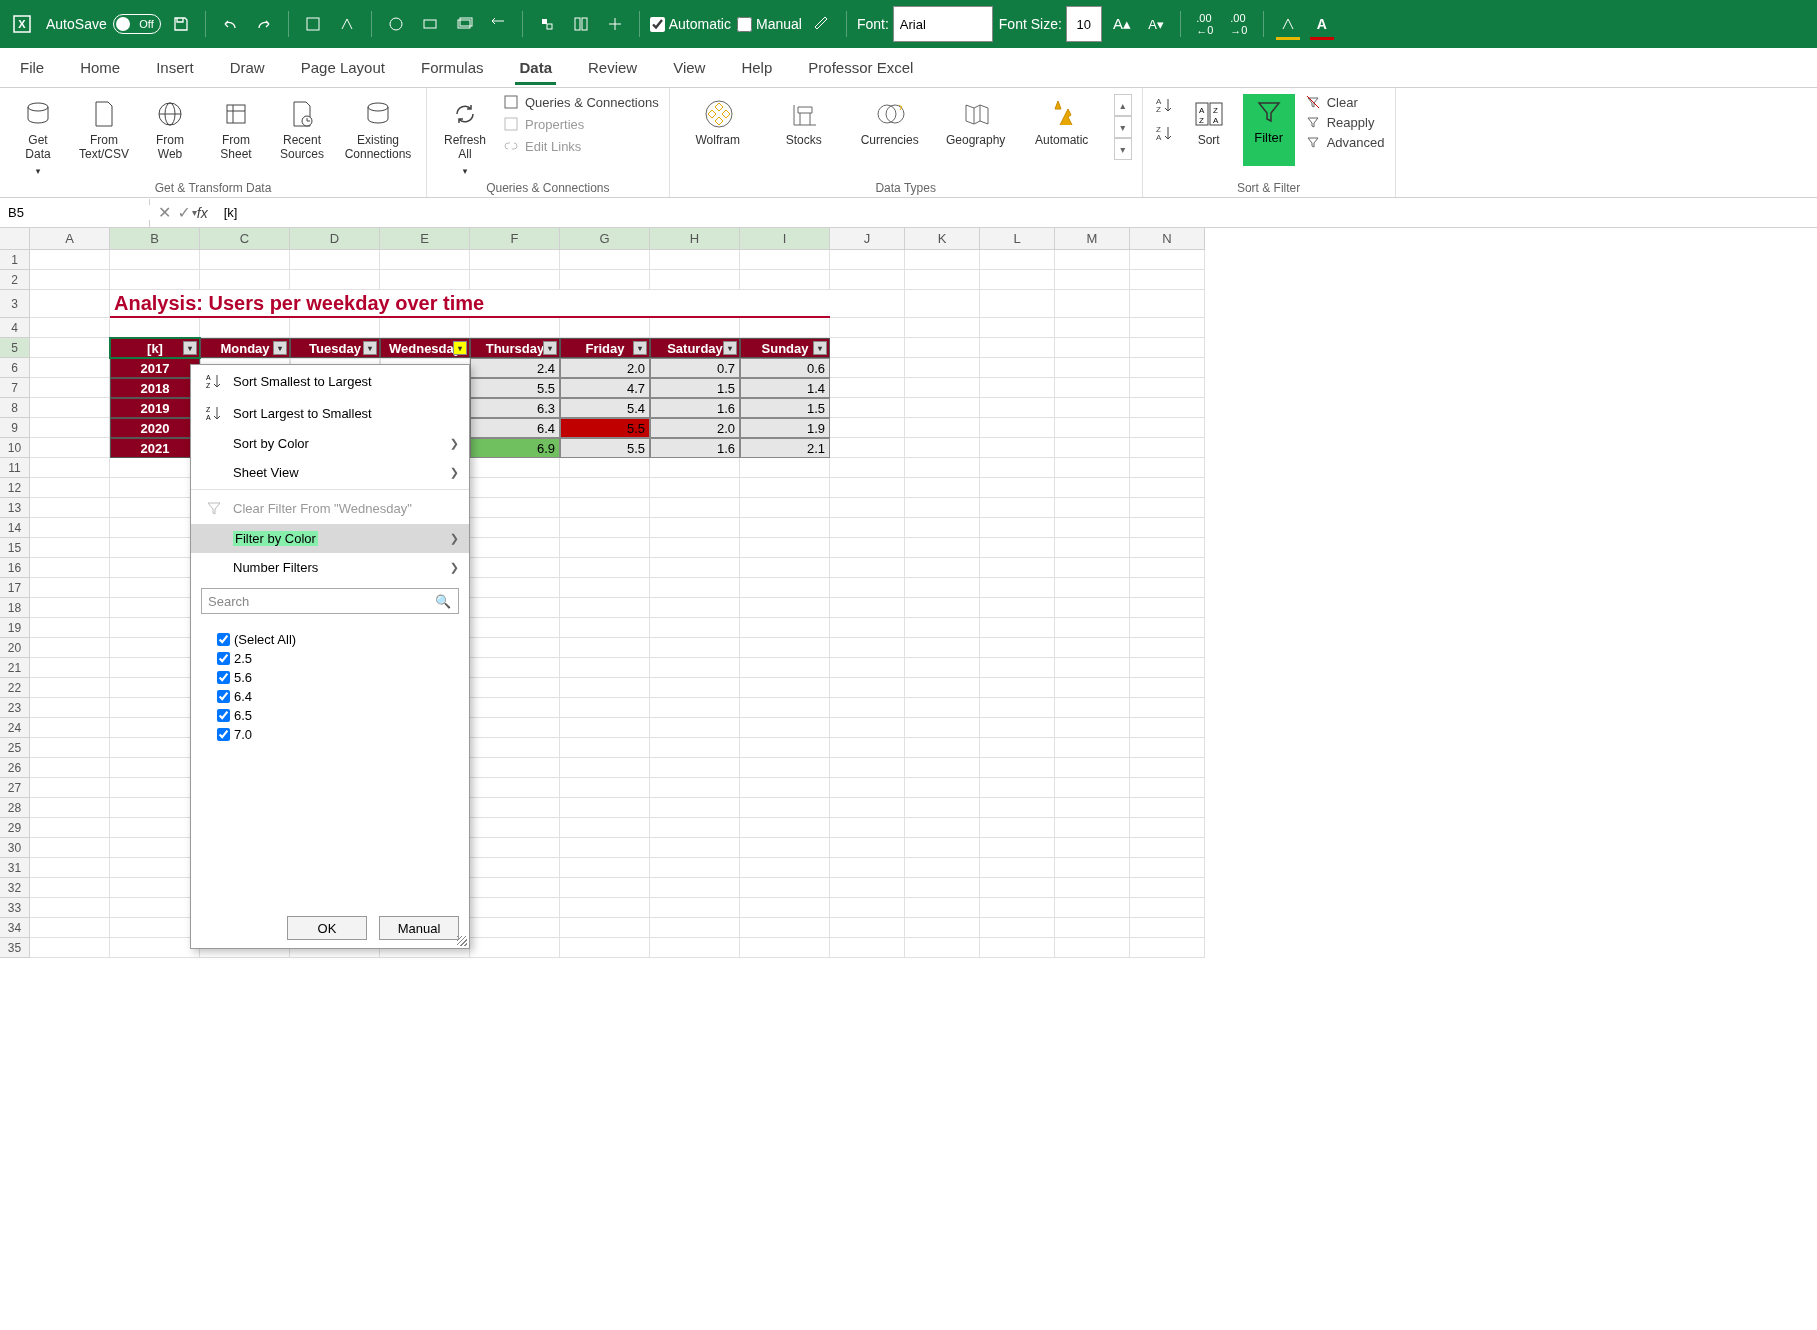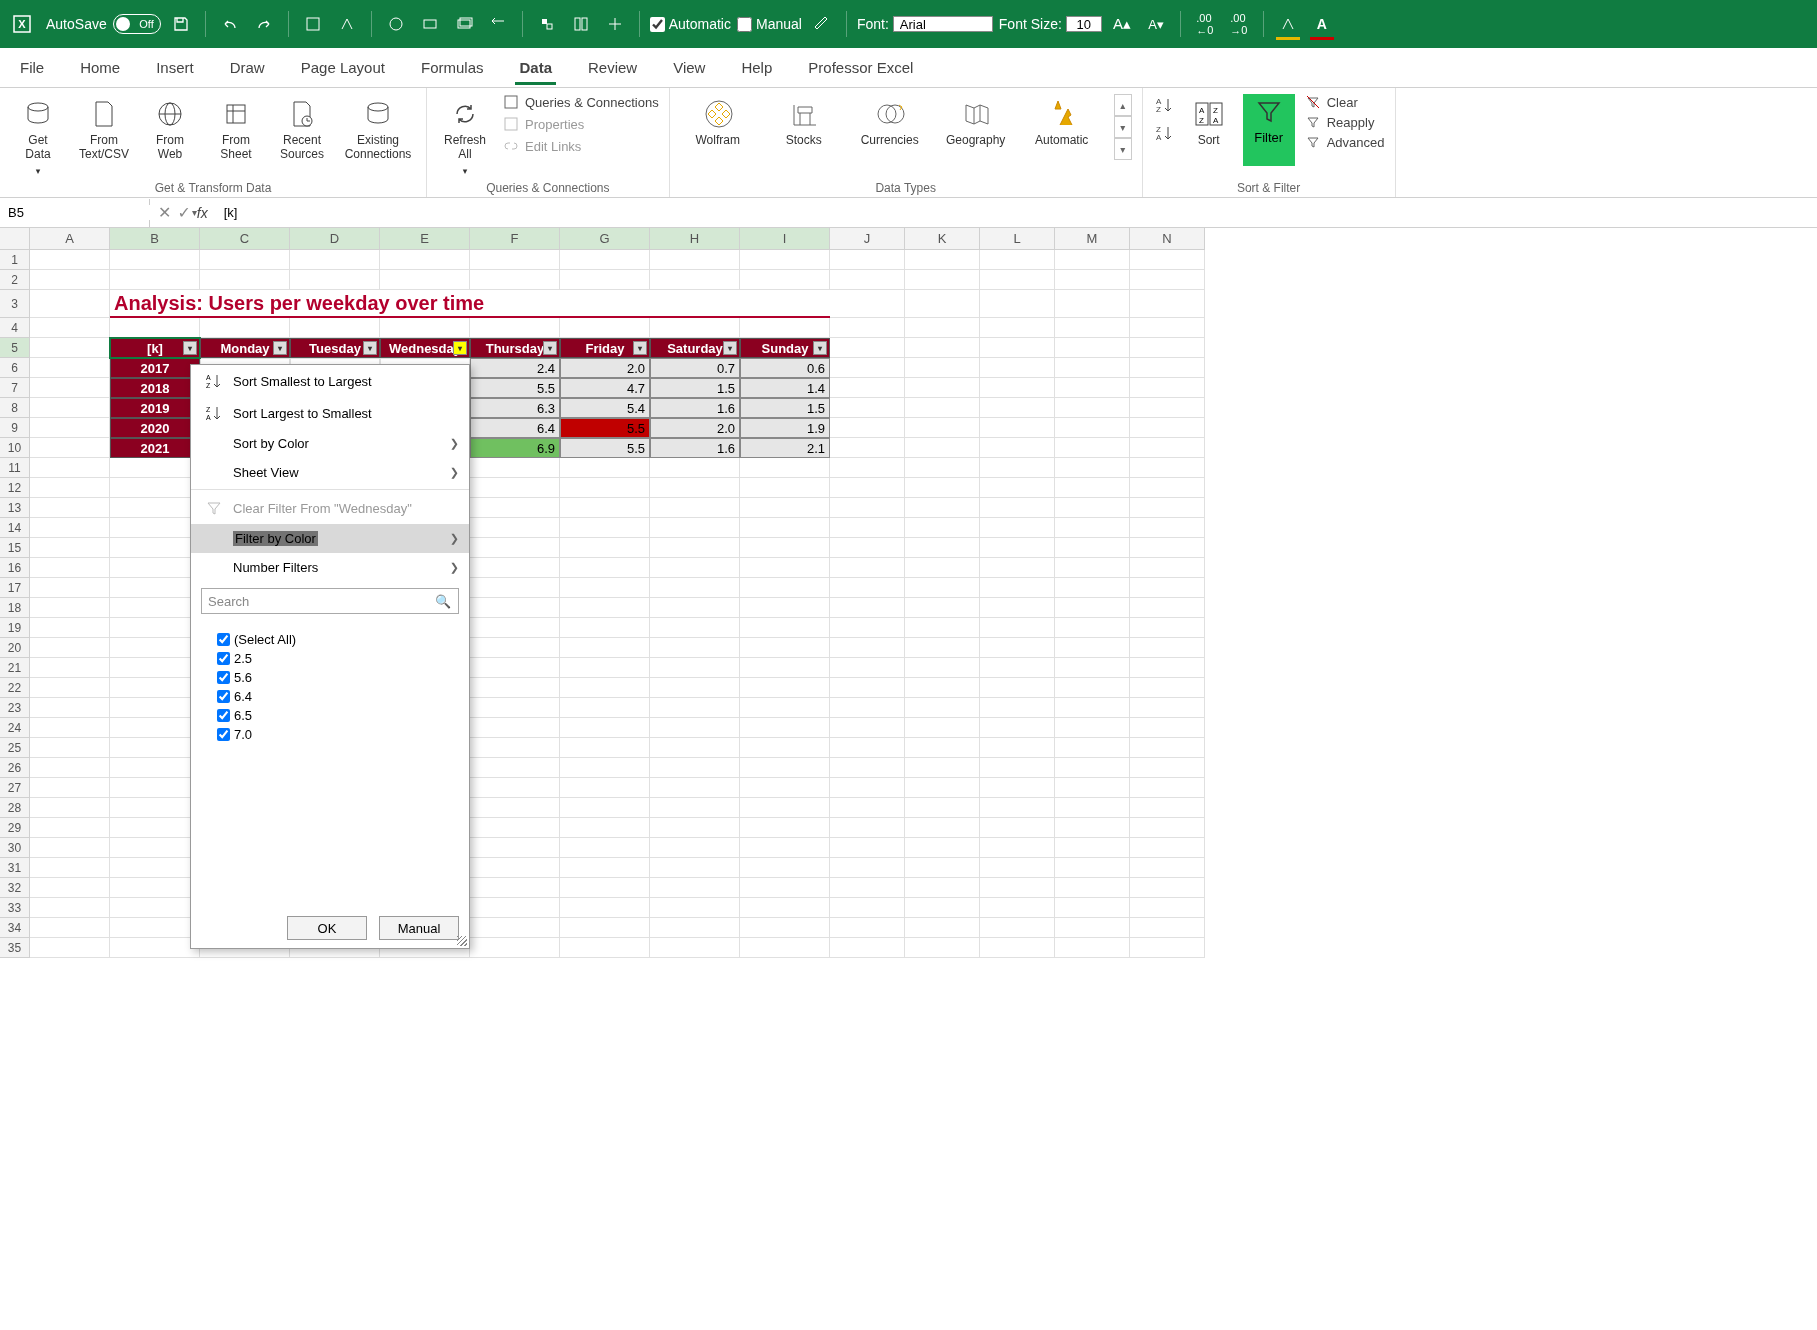--- a/index.html
+++ b/index.html
@@ -9,21 +9,21 @@
 .titlebar { background: #107c41; height: 48px; display: flex; align-items: center; padding: 0 8px; gap: 6px; color: #fff; }
 .titlebar .icon-btn { width: 28px; height: 28px; display: flex; align-items: center; justify-content: center; border-radius: 3px; color: #fff; }
 .titlebar .sep { width: 1px; height: 26px; background: rgba(255,255,255,0.3); margin: 0 4px; }
 .autosave-label { font-size: 14px; margin-left: 4px; }
 .autosave-toggle { width: 48px; height: 20px; border: 1px solid #fff; border-radius: 10px; display: flex; align-items: center; padding: 0 2px; position: relative; }
 .autosave-toggle .knob { width: 14px; height: 14px; border-radius: 50%; background: #fff; }
 .autosave-toggle .off { font-size: 11px; position: absolute; right: 6px; }
 .calc-check { display: flex; align-items: center; gap: 4px; font-size: 14px; }
 .calc-check input { width: 15px; height: 15px; accent-color: #fff; }
 .font-group { display: flex; align-items: center; gap: 4px; font-size: 14px; }
-.font-group input { height: 16px; border: 1px solid #888; padding: 0 6px; font-size: 13px; }
+.font-group input { height: 36px; border: 1px solid #888; padding: 0 6px; font-size: 13px; }
 .font-name { width: 100px; }
 .font-size { width: 36px; text-align: center; }
 .font-underline { position: relative; }
 .font-underline::after { content: ""; position: absolute; bottom: -2px; left: 2px; right: 2px; height: 3px; background: #e6b800; }
 .font-underline.red::after { background: #c00; }
 
 
 .menutabs { height: 40px; display: flex; align-items: center; padding: 0 16px; gap: 28px; border-bottom: 1px solid #d0d0d0; }
 .menutabs .tab { font-size: 15px; color: #444; padding: 8px 4px; cursor: pointer; position: relative; }
 .menutabs .tab.active { font-weight: 600; }
@@ -77,21 +77,21 @@
 .yr-cell { background: #8b0020; color: #fff; font-weight: bold; justify-content: center; border: 1px solid #555; }
 .dat-cell { background: #e6e6e6; border: 1px solid #888; justify-content: flex-end; }
 .dat-cell.red { background: #c00000; color: #000; }
 .dat-cell.green { background: #70c060; }
 .sel-cell { outline: 2px solid #107c41; outline-offset: -1px; }
 
 
 .filter-popup { position: absolute; background: #fff; border: 1px solid #999; box-shadow: 3px 3px 8px rgba(0,0,0,0.25); width: 280px; font-size: 13px; }
 .filter-popup .row { display: flex; align-items: center; padding: 7px 14px; gap: 10px; cursor: default; position: relative; }
 .filter-popup .row.hl { background: #d9d9d9; }
-.filter-popup .row.hl .lbl-hl { background: #737373; padding: 0 2px; }
+.filter-popup .row.hl .lbl-hl { background: #86efac; padding: 0 2px; }
 .filter-popup .row.disabled { color: #999; }
 .filter-popup .row .arrow { position: absolute; right: 10px; color: #666; font-size: 11px; }
 .filter-popup .search { margin: 6px 10px; border: 1px solid #aaa; height: 26px; display: flex; align-items: center; padding: 0 6px; color: #888; position: relative; }
 .filter-popup .search .mag { position: absolute; right: 6px; }
 .filter-popup .checks { margin: 16px 10px 4px 26px; font-size: 13px; }
 .filter-popup .checks label { display: flex; align-items: center; gap: 4px; padding: 2px 0; }
 .filter-popup .sep { height: 1px; background: #e0e0e0; margin: 2px 0; }
 .filter-popup .btns { display: flex; justify-content: flex-end; gap: 12px; padding: 8px 10px; }
 .filter-popup .btns button { width: 80px; height: 24px; border: 1px solid #999; background: #f3f3f3; font-size: 13px; }
 .filter-popup .grip { position: absolute; right: 2px; bottom: 2px; width: 10px; height: 10px; background: repeating-linear-gradient(135deg, #888 0 1px, transparent 1px 3px); }

